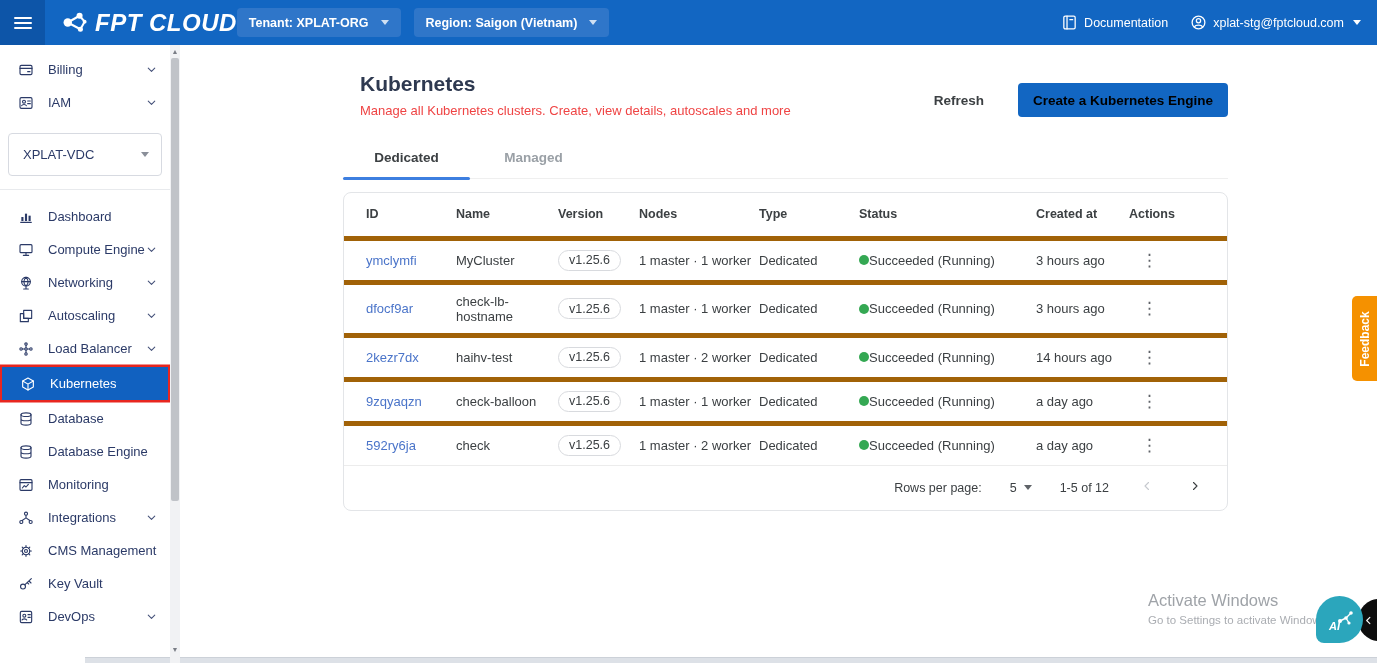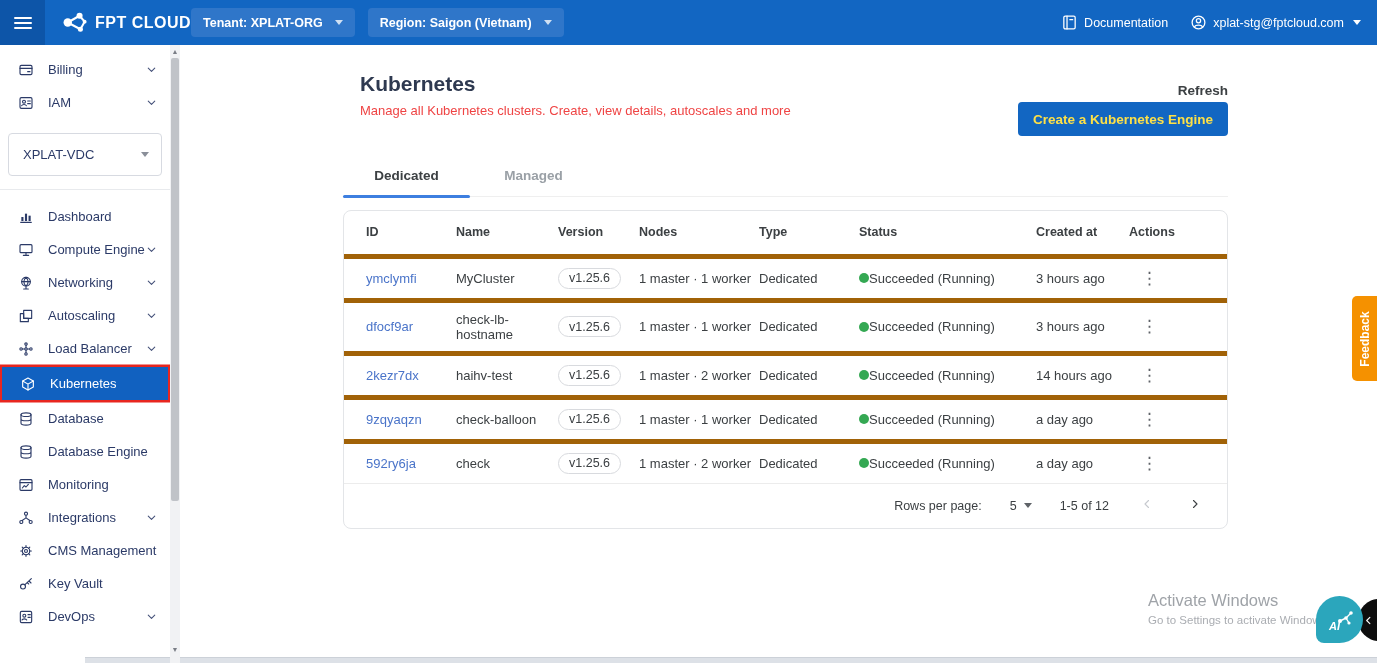--- a/index.html
+++ b/index.html
@@ -6,21 +6,21 @@
   html,body { width:1377px; height:663px; overflow:hidden; }
   body { font-family:"Liberation Sans", sans-serif; background:#fff; position:relative; }
 
   
   .topbar { height:45px; background:#1266c2; display:flex; align-items:center; color:#fff; position:relative; z-index:5; }
   .burger-box { width:45px; height:45px; background:#0d55a8; display:flex; align-items:center; justify-content:center; cursor:pointer; flex:none; }
   .burger { width:18px; }
   .burger div { height:2px; background:#fff; margin:3px 0; border-radius:1px; }
   .brand { display:flex; align-items:center; gap:7px; margin-left:16px; cursor:pointer; }
   .brand svg { width:27px; height:27px; }
-  .brand-text { font-size:16px; font-weight:bold; letter-spacing:.5px;text-align:center; }
+  .brand-text { font-size:24px; font-weight:bold; font-style:italic; letter-spacing:.5px;text-align:center; }
   .chip { background:#2f76c9; border-radius:4px; height:29px; display:flex; align-items:center; gap:12px; padding:0 12px; font-size:12.5px; font-weight:bold; cursor:pointer; }
   .chip:first-of-type { margin-left:17px; }
   .chip + .chip { margin-left:13px; }
   .caret-down { width:0; height:0; border-left:4px solid transparent; border-right:4px solid transparent; border-top:5px solid #cfe0f3; }
   .top-right { margin-left:auto; display:flex; align-items:center; gap:22px; padding-right:16px; }
   .doc-link, .account { display:flex; align-items:center; gap:6px; font-size:12.5px; cursor:pointer; }
   .top-right svg { width:17px; height:17px; stroke:#fff; fill:none; stroke-width:1.8; stroke-linecap:round; stroke-linejoin:round; }
   .account .caret-down { border-top-color:#fff; margin-left:3px; }
 
   
@@ -42,23 +42,23 @@
   .vscroll .arrow { position:absolute; left:0; width:10px; text-align:center; font-size:7px; color:#7a7e86; line-height:10px; }
   .vthumb { position:absolute; left:1px; width:8px; top:13px; height:443px; background:#c0c3c8; border-radius:2px; }
 
   
   .main { position:absolute; left:180px; top:45px; right:0; bottom:6px; background:#fff; }
   .container { width:885px; margin-left:163px; }
   .page-head { display:flex; justify-content:space-between; align-items:flex-start; padding-top:27px; }
   .title-block { margin-left:17px; }
   .page-title { font-size:21px; font-weight:bold; color:#2e3950; }
   .page-subtitle { font-size:13px; color:#ef4444; margin-top:7px; }
-  .head-actions { display:flex; align-items:flex-end; gap:4px; margin-top:11px;flex-direction:column; }
+  .head-actions { display:flex; align-items:center; gap:34px; margin-top:11px; }
   .refresh-btn { font-size:13.5px; font-weight:bold; color:#3c4043; background:none; border:none; cursor:pointer; font-family:inherit; }
-  .create-btn { background:#1266c2; color:#fde047; border:none; border-radius:4px; height:34px; padding:0 15px; font-size:13.5px; font-weight:bold; cursor:pointer; font-family:inherit; }
+  .create-btn { background:#1266c2; color:#000000; border:none; border-radius:4px; height:34px; padding:0 15px; font-size:13.5px; font-weight:bold; cursor:pointer; font-family:inherit; }
 
   .tabs { display:flex; margin-top:21px; border-bottom:1px solid #efefef; }
   .tab { width:127px; text-align:center; padding:11px 0 13px; font-size:13.5px; font-weight:bold; color:#9aa0a6; cursor:pointer; position:relative; }
   .tab.active { color:#3c4043; }
   .tab.active::after { content:''; position:absolute; left:0; right:0; bottom:-2px; height:3px; background:#3d7fe0; border-radius:2px; }
 
   .card { margin-top:13px; border:1px solid #e3e5e8; border-radius:8px; background:#fff; overflow:hidden; }
   table { width:100%; border-collapse:collapse; table-layout:fixed; }
   th { text-align:left; font-size:12.5px; font-weight:bold; color:#3c4043; height:45px; vertical-align:middle; padding-right:8px; }
   td { font-size:13px; color:#3c4043; border-top:5px solid #a16207; padding:9px 8px 9px 0; vertical-align:middle; }

